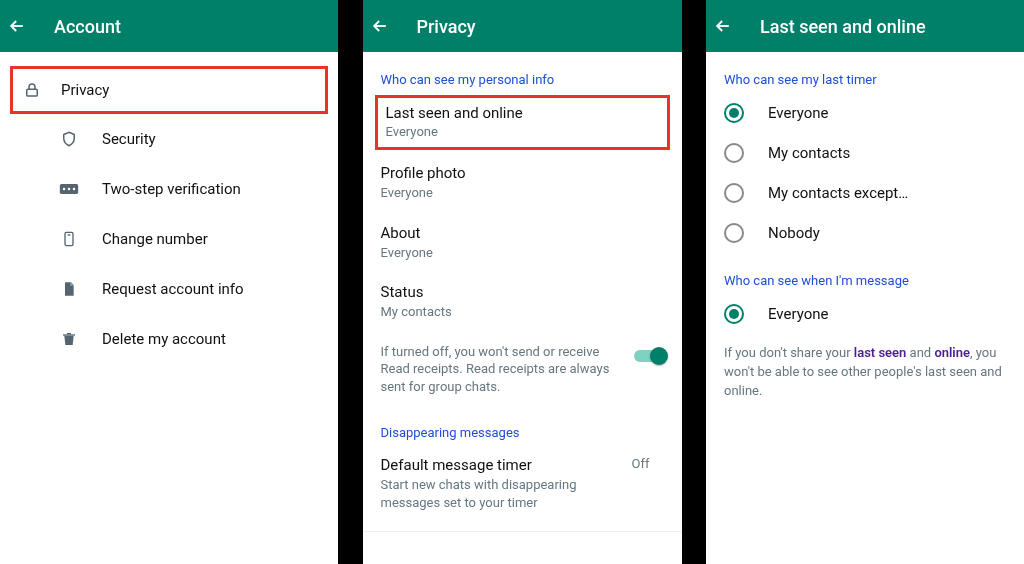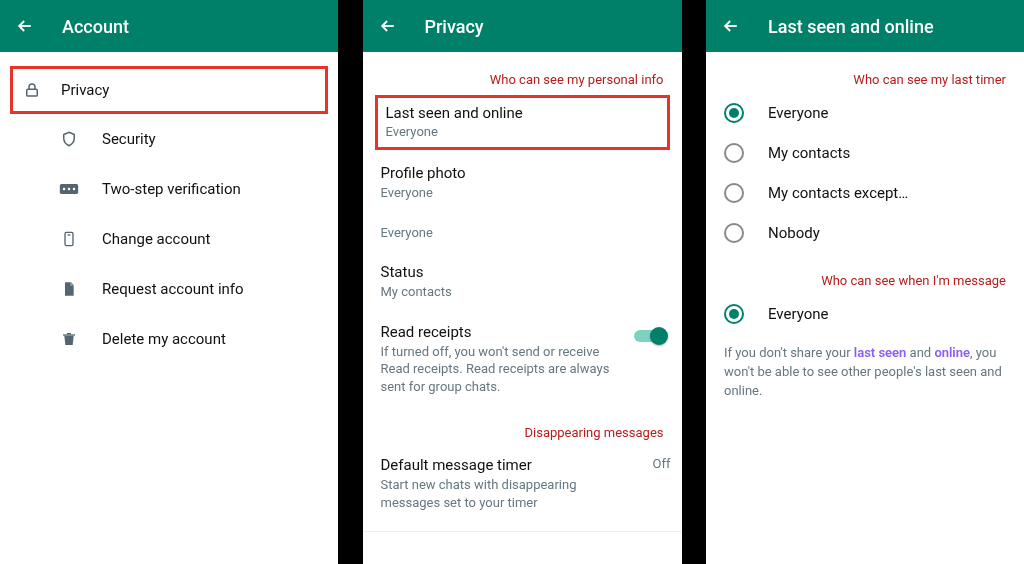--- a/index.html
+++ b/index.html
@@ -24,21 +24,21 @@
   .s2 { width: 319px; margin-left:0; }
   .s3 { width: 318px; }
   .gap { width: 24px; background:#000; }
 
   .toolbar {
     background: #008069;
     color: #fff;
     height: 52px;
     display: flex;
     align-items: center;
-    padding: 0 14px;
+    padding: 0 6px;
     flex-shrink: 0;
   }
   .toolbar .back {
     width: 22px; height: 22px;
     display:flex; align-items:center; justify-content:center;
     margin-right: 26px;
     cursor:pointer;
   }
   .toolbar .title {
     font-size: 18px;
@@ -63,34 +63,33 @@
   .acct-item .lbl { font-size:15px; color:#111; }
   .highlight-red {
     border: 3px solid #e8332b;
     margin: 4px 10px 0 10px;
     padding: 10px 8px;
   }
   .highlight-red .icn{ margin-right:18px;}
 
   
   .section-caption {
-    color:#b91c1c;
+    color:#1d4ed8;
     font-size:13px;
     padding: 10px 18px 6px 18px;
-    text-align: right;
   }
   .priv-item {
     padding: 10px 30px 12px 18px;
     cursor:pointer;
     position:relative;
   }
   .priv-item .ptitle { font-size:15px; color:#111; margin-bottom:2px; }
   .priv-item .psub { font-size:13px; color:#667781; line-height:1.35;}
   .priv-item .trail {
-    position:absolute; right:11px; top:10px;
+    position:absolute; right:32px; top:10px;
     font-size:13px; color:#667781;
   }
   .toggle {
     position:absolute; right:14px; top:14px;
     width:34px; height:18px;
   }
   .toggle .track{
     position:absolute; top:3px; left:0;
     width:30px; height:12px; border-radius:8px;
     background:#7fd1c0;
@@ -125,21 +124,21 @@
   .radio.checked::after{
     content:""; position:absolute; top:3px;left:3px;
     width:10px;height:10px;border-radius:50%;background:#008069;
   }
   .radio-row .rlbl{ font-size:15px; color:#111; }
   .note {
     font-size:13px; color:#667781;
     padding: 10px 18px;
     line-height:1.45;
   }
-  .note b{ color:#8b5cf6; font-weight:600;}
+  .note b{ color:#4c1d95; font-weight:600;}
 
   svg { display:block; }
 </style>
 </head>
 <body>
 
 <div class="screen s1">
   <div class="toolbar">
     <div class="back">
       <svg width="20" height="20" viewBox="0 0 24 24" fill="none" stroke="#fff" stroke-width="2.2">
@@ -178,21 +177,21 @@
       </span>
       <span class="lbl">Two-step verification</span>
     </div>
     <div class="acct-item">
       <span class="icn">
         <svg width="16" height="20" viewBox="0 0 24 24" fill="none" stroke="#54656f" stroke-width="2">
             <rect x="6" y="2" width="12" height="20" rx="2"></rect>
             <path d="M10 6h4"></path>
           </svg>
       </span>
-      <span class="lbl">Change account</span>
+      <span class="lbl">Change number</span>
     </div>
     <div class="acct-item">
       <span class="icn">
         <svg width="16" height="20" viewBox="0 0 24 24" fill="#54656f">
             <path d="M6 2h9l4 4v16H6z" fill="#54656f"></path>
             <path d="M14 2v5h5" fill="#fff" opacity=".4"></path>
           </svg>
       </span>
       <span class="lbl">Request account info</span>
     </div>
@@ -227,28 +226,28 @@
     <div class="hl2">
       <div class="ptitle">Last seen and online</div>
       <div class="psub">Everyone</div>
     </div>
 
     <div class="priv-item">
       <div class="ptitle">Profile photo</div>
       <div class="psub">Everyone</div>
     </div>
     <div class="priv-item">
+      <div class="ptitle">About</div>
       <div class="psub">Everyone</div>
     </div>
     <div class="priv-item">
       <div class="ptitle">Status</div>
       <div class="psub">My contacts</div>
     </div>
     <div class="priv-item">
-      <div class="ptitle">Read receipts</div>
       <div class="psub" style="padding-right:40px">If turned off, you won't send or receive Read receipts. Read receipts are always sent for group chats.</div>
       <div class="toggle">
         <div class="track"></div>
         <div class="thumb"></div>
       </div>
     </div>
 
     <div class="section-caption" style="padding-top:18px">Disappearing messages</div>
     <div class="priv-item">
       <div class="ptitle">Default message timer</div>

